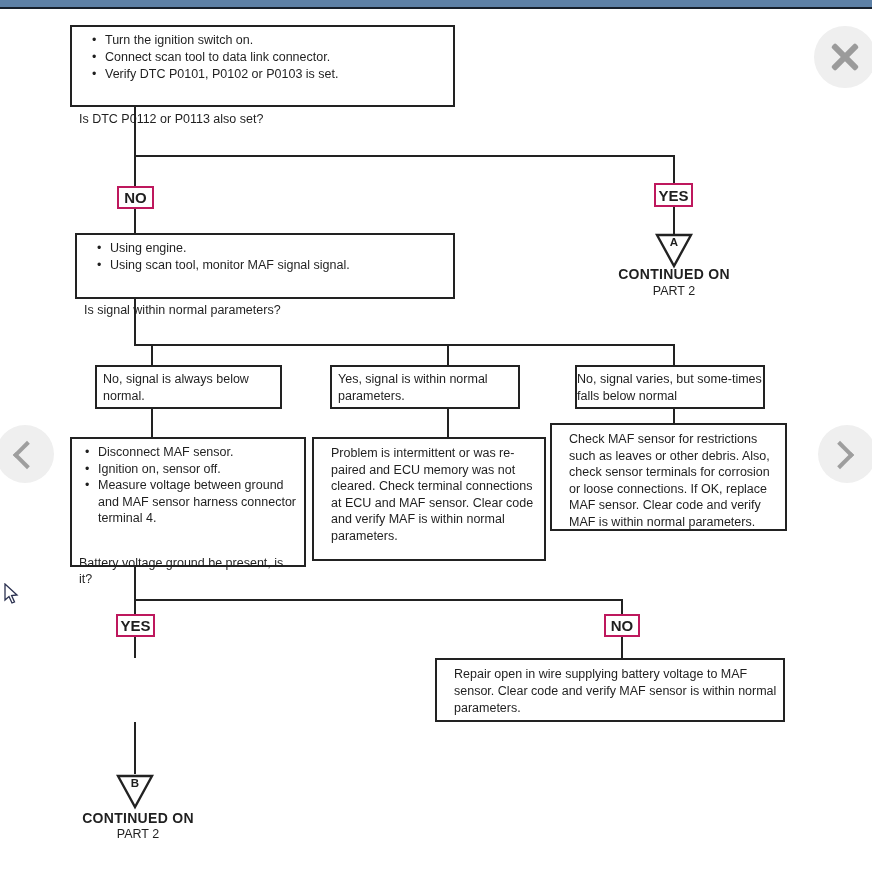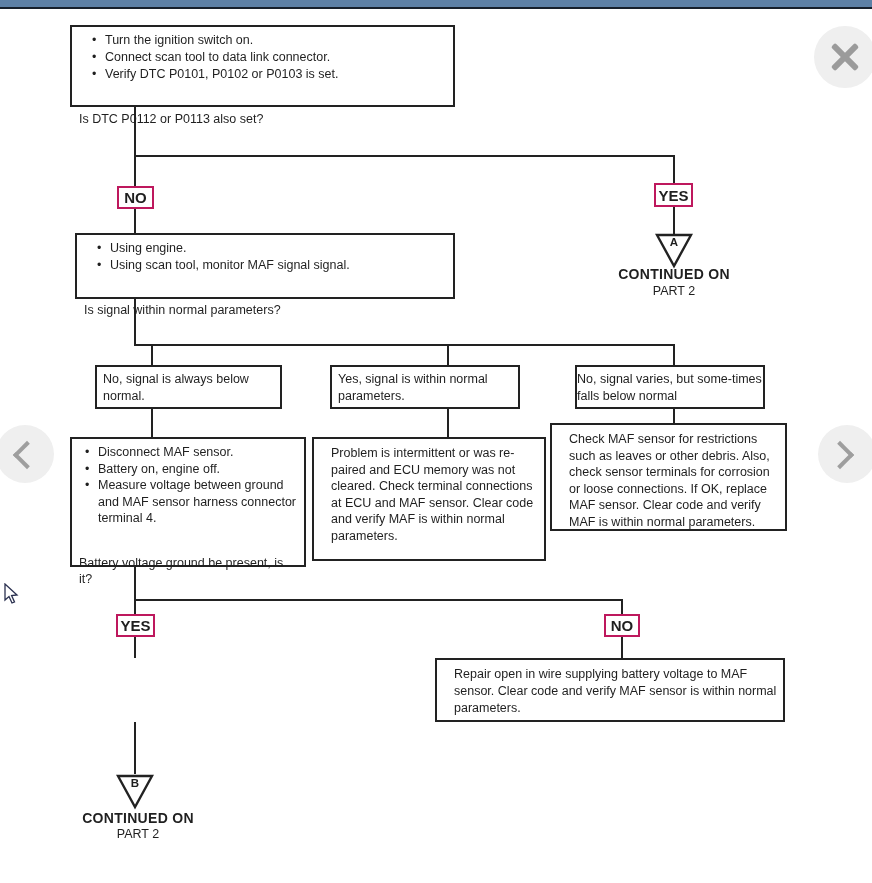--- a/index.html
+++ b/index.html
@@ -117,21 +117,21 @@
     <div class="para" style="padding:4px 0">No, signal varies, but some-times falls below normal</div>
   </div>
 
   <div class="fbox pad" style="left:70px;top:437px;width:236px;height:130px;line-height:16.5px">
     <div class="brow">
         <span class="bdot" style="margin-left:6px">•</span>
         <span class="btxt">Disconnect MAF sensor.</span>
       </div>
     <div class="brow">
         <span class="bdot" style="margin-left:6px">•</span>
-        <span class="btxt">Battery on, engine off.</span>
+        <span class="btxt">Ignition on, sensor off.</span>
       </div>
     <div class="brow">
         <span class="bdot" style="margin-left:6px">•</span>
         <span class="btxt">Measure voltage between ground and MAF sensor harness connector terminal 4.</span>
       </div>
     <div class="qrow">Battery voltage ground be present, is it?</div>
   </div>
   <div class="fbox" style="left:312px;top:437px;width:234px;height:124px">
     <div class="para">Problem is intermittent or was re-paired and ECU memory was not cleared. Check terminal connections at ECU and MAF sensor. Clear code and verify MAF is within normal parameters.</div>
   </div>

